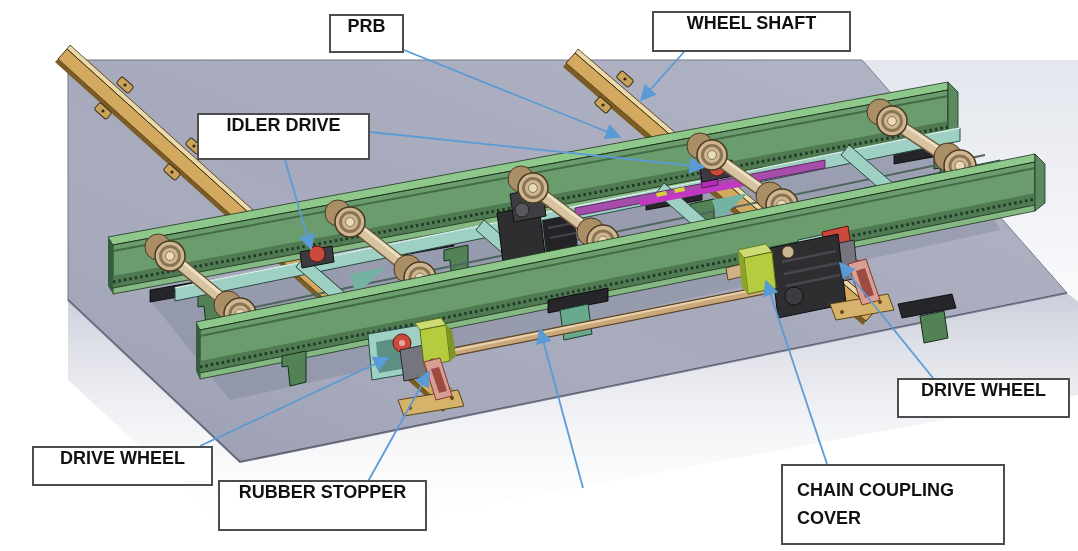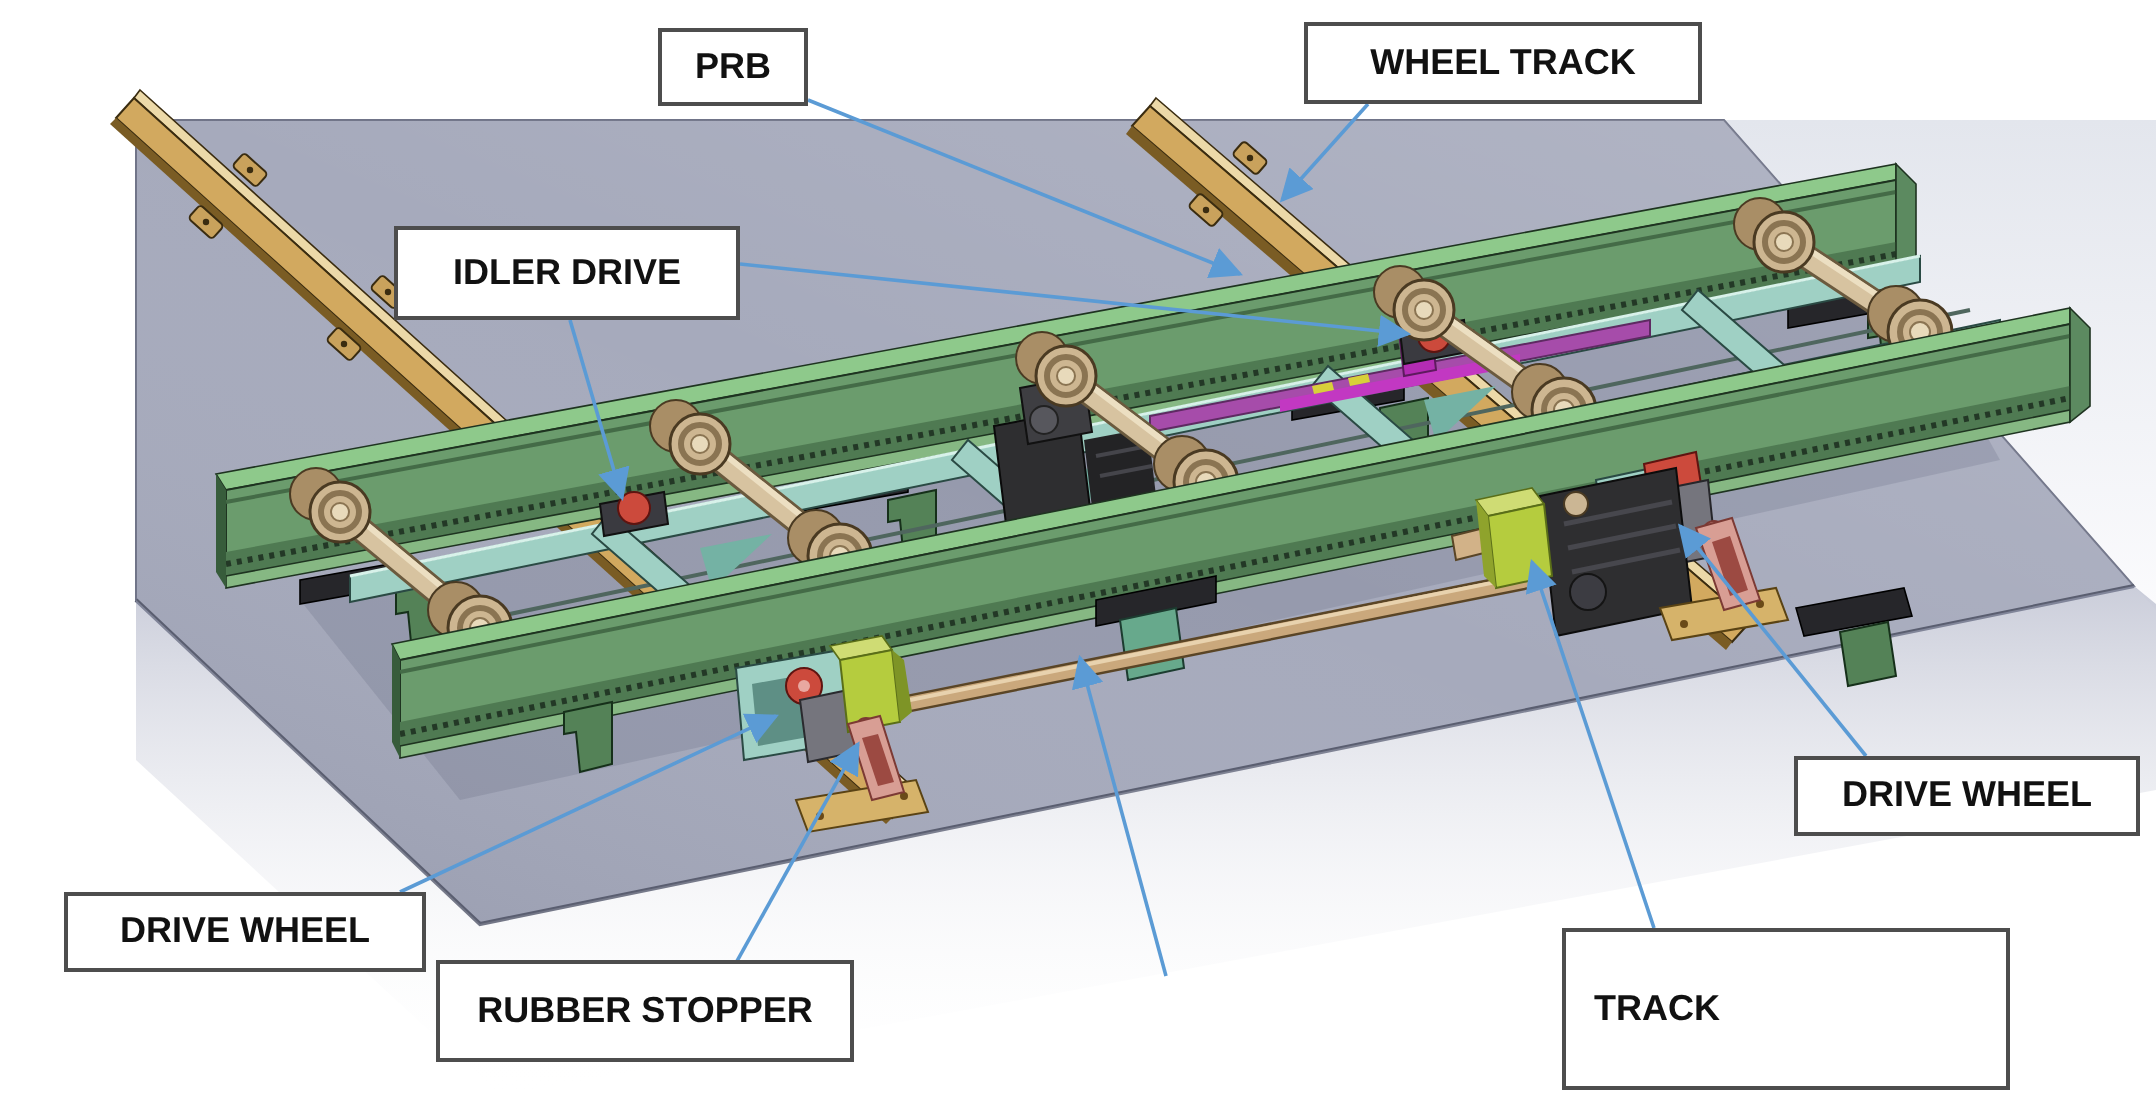--- a/index.html
+++ b/index.html
@@ -4,21 +4,21 @@
 <style>
   html,body{margin:0;padding:0;background:#ffffff;}
   #stage{position:relative;width:1078px;height:551px;overflow:hidden;background:#ffffff;
          font-family:"Liberation Sans",sans-serif;}
   #scene{position:absolute;left:0;top:0;z-index:1;}
   .label{position:absolute;z-index:2;box-sizing:border-box;
          background:var(--label-background,#fff);
          border:2px solid var(--label-border,#4d4d4d);
          color:var(--label-text,#111);
          font-weight:700;font-size:18px;line-height:1.2;
-         display:flex;align-items:center;justify-content:center;text-align:center;}
+         display:flex;justify-content:center;text-align:center;}
   #label-prb{left:329px;top:14px;width:75px;height:39px;}
   #label-wheel-track{left:652px;top:11px;width:199px;height:41px;}
   #label-idler-wheel{left:197px;top:113px;width:173px;height:47px;}
   #label-drive-wheel-left{left:32px;top:446px;width:181px;height:40px;}
   #label-rubber-stopper{left:218px;top:480px;width:209px;height:51px;}
   #label-drive-shaft{left:468px;top:488px;width:180px;height:40px;}
   #label-chain-coupling{left:781px;top:464px;width:224px;height:81px;
       flex-direction:column;align-items:flex-start;justify-content:center;
       padding-left:14px;text-align:left;line-height:1.55;}
   #label-drive-wheel-right{left:897px;top:378px;width:173px;height:40px;}
@@ -289,30 +289,31 @@
     <line x1="583" y1="488" x2="540" y2="329" marker-end="url(#arrow)"></line>
     <line x1="827" y1="464" x2="766" y2="281" marker-end="url(#arrow)"></line>
     <line x1="933" y1="378" x2="840" y2="263" marker-end="url(#arrow)"></line>
   </g>
 </svg>
 
   <div class="label" id="label-prb">
     <span>PRB</span>
   </div>
   <div class="label" id="label-wheel-track">
-    <span>WHEEL TRACK</span>
+    <span>WHEEL SHAFT</span>
   </div>
   <div class="label" id="label-idler-wheel">
     <span>IDLER DRIVE</span>
   </div>
   <div class="label" id="label-drive-wheel-left">
     <span>DRIVE WHEEL</span>
   </div>
   <div class="label" id="label-rubber-stopper">
     <span>RUBBER STOPPER</span>
   </div>
   <div class="label" id="label-chain-coupling">
-    <span>TRACK</span>
+    <span>CHAIN COUPLING</span>
+    <span>COVER</span>
   </div>
   <div class="label" id="label-drive-wheel-right">
     <span>DRIVE WHEEL</span>
   </div>
 </div>
 
 </body></html>

